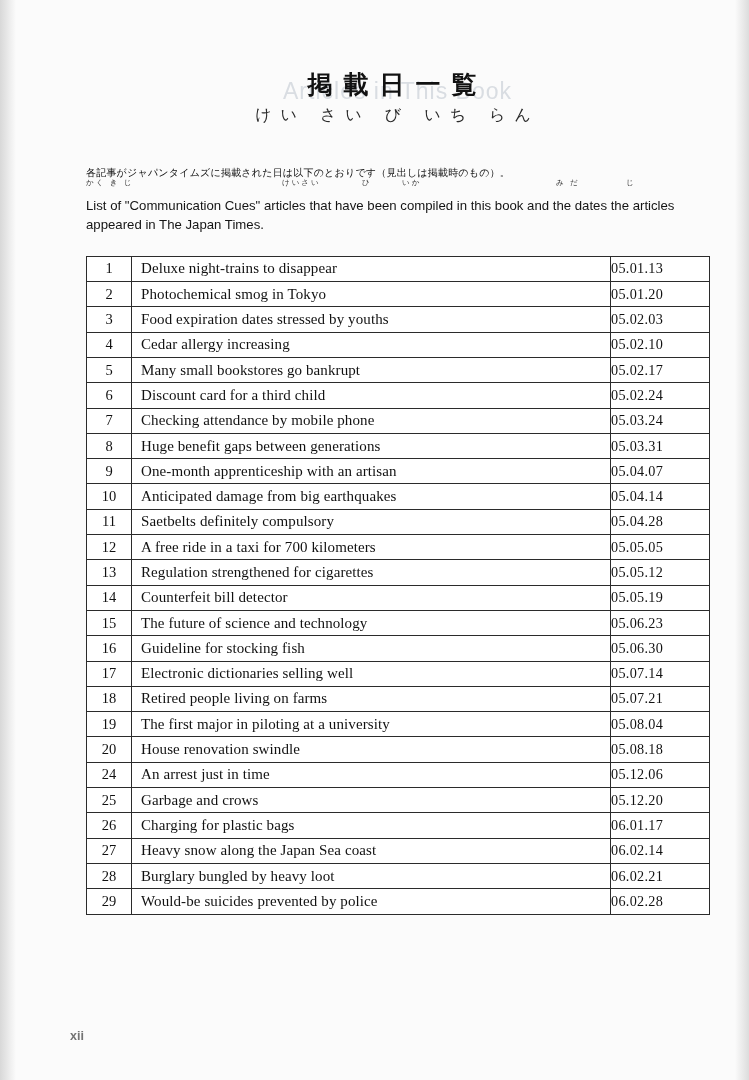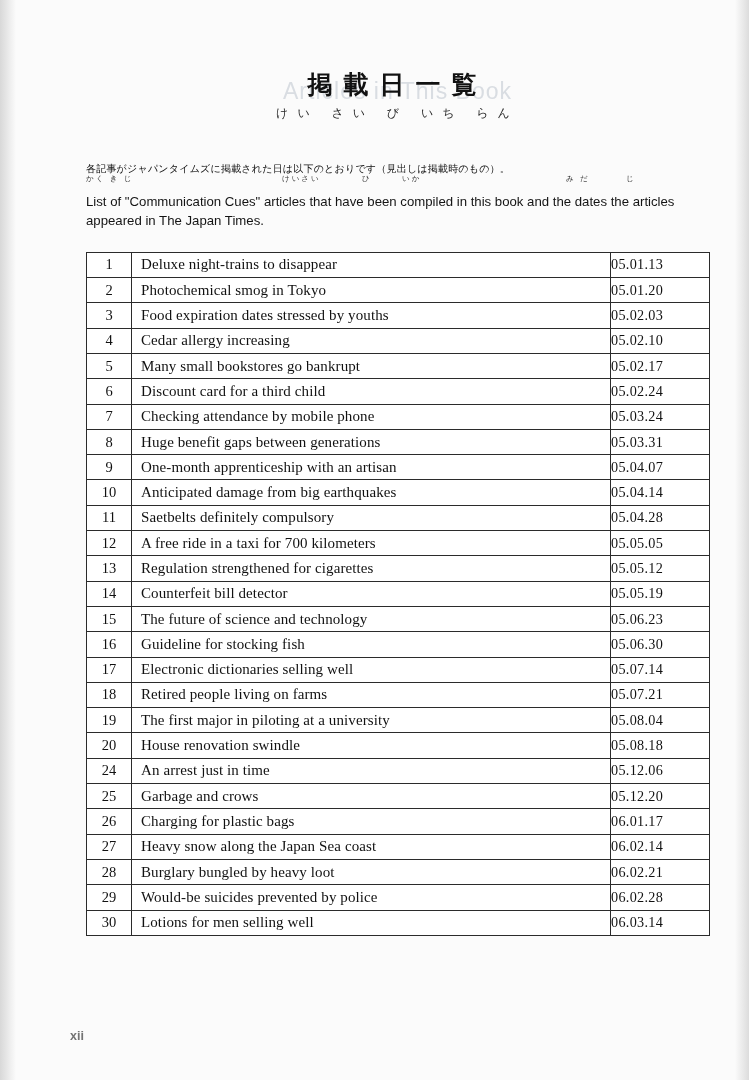--- a/index.html
+++ b/index.html
@@ -72,21 +72,21 @@
     font-size: 25px;
     letter-spacing: 11px;
     color: #111;
     font-weight: 600;
   }
   .title-furigana {
     position: relative;
     z-index: 1;
     margin-top: 4px;
     font-family: "DejaVu Sans", sans-serif;
-    font-size: 12px;
+    font-size: 16px;
     letter-spacing: 9px;
     color: #2a2a2a;
   }
 
   
   .intro {
     margin-top: 40px;
   }
   .intro-jp {
     font-family: "DejaVu Serif", serif;
@@ -178,21 +178,21 @@
       <div class="title-furigana">けい さい び いち らん</div>
     </div>
 
     <div class="intro">
       <div class="intro-jp">各記事がジャパンタイムズに掲載された日は以下のとおりです（見出しは掲載時のもの）。</div>
       <div class="intro-ruby">
           <span style="left: 0px;">かく き じ</span>
           <span style="left: 196px;">けいさい</span>
           <span style="left: 276px;">ひ</span>
           <span style="left: 316px;">いか</span>
-          <span style="left: 480px;">み だ</span>
+          <span style="left: 470px;">み だ</span>
           <span style="left: 540px;">じ</span>
         </div>
       <div class="intro-en">List of "Communication Cues" articles that have been compiled in this book and the dates the articles appeared in The Japan Times.</div>
     </div>
 
     <table class="list-table">
       <tbody>
           <tr>
             <td class="col-num">1</td>
             <td class="col-title">Deluxe night-trains to disappear</td>
@@ -316,24 +316,19 @@
           <tr>
             <td class="col-num">28</td>
             <td class="col-title">Burglary bungled by heavy loot</td>
             <td class="col-date">06.02.21</td>
           </tr>
           <tr>
             <td class="col-num">29</td>
             <td class="col-title">Would-be suicides prevented by police</td>
             <td class="col-date">06.02.28</td>
           </tr>
-          <tr>
-            <td class="col-num">30</td>
-            <td class="col-title">Lotions for men selling well</td>
-            <td class="col-date">06.03.14</td>
-          </tr>
         </tbody>
     </table>
 
   </div>
 
   <div class="folio">xii</div>
 </div>
 
 </body></html>

